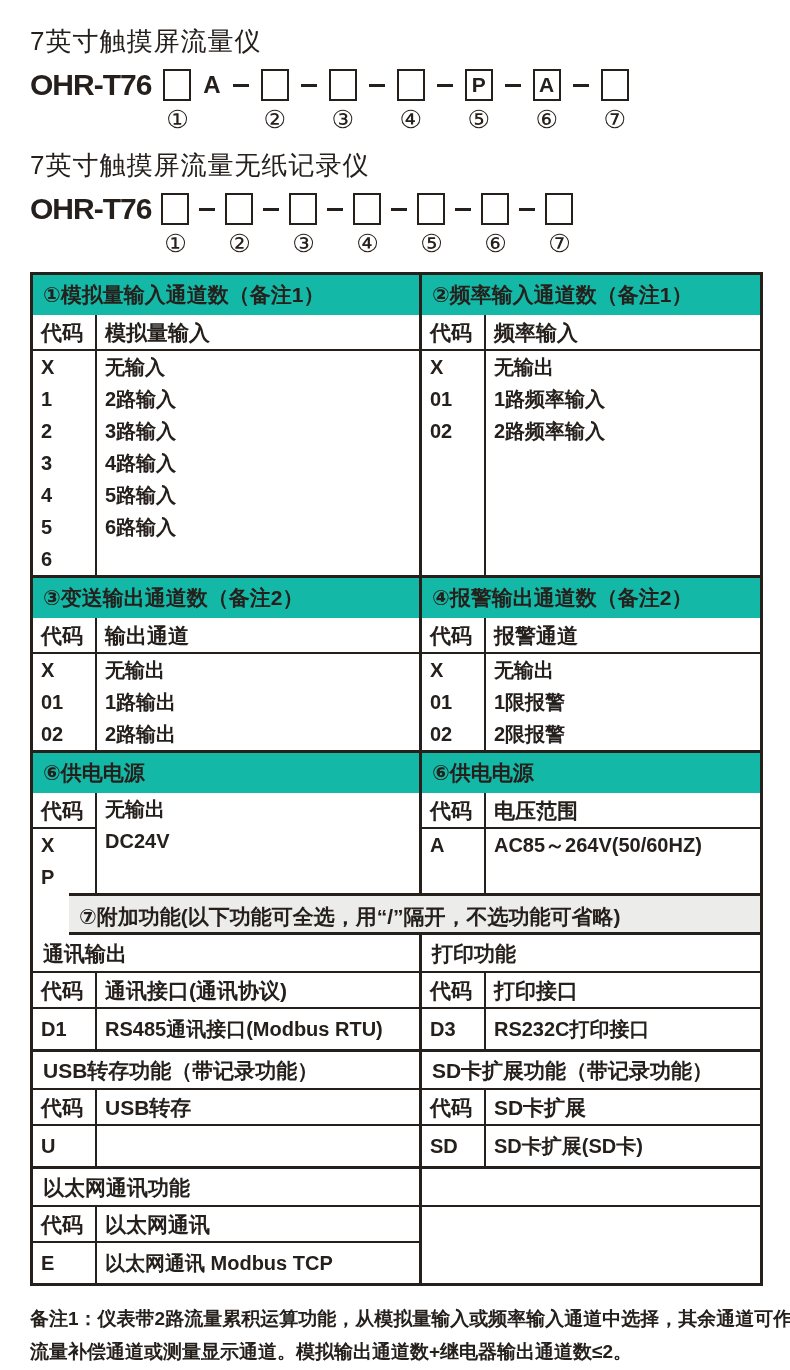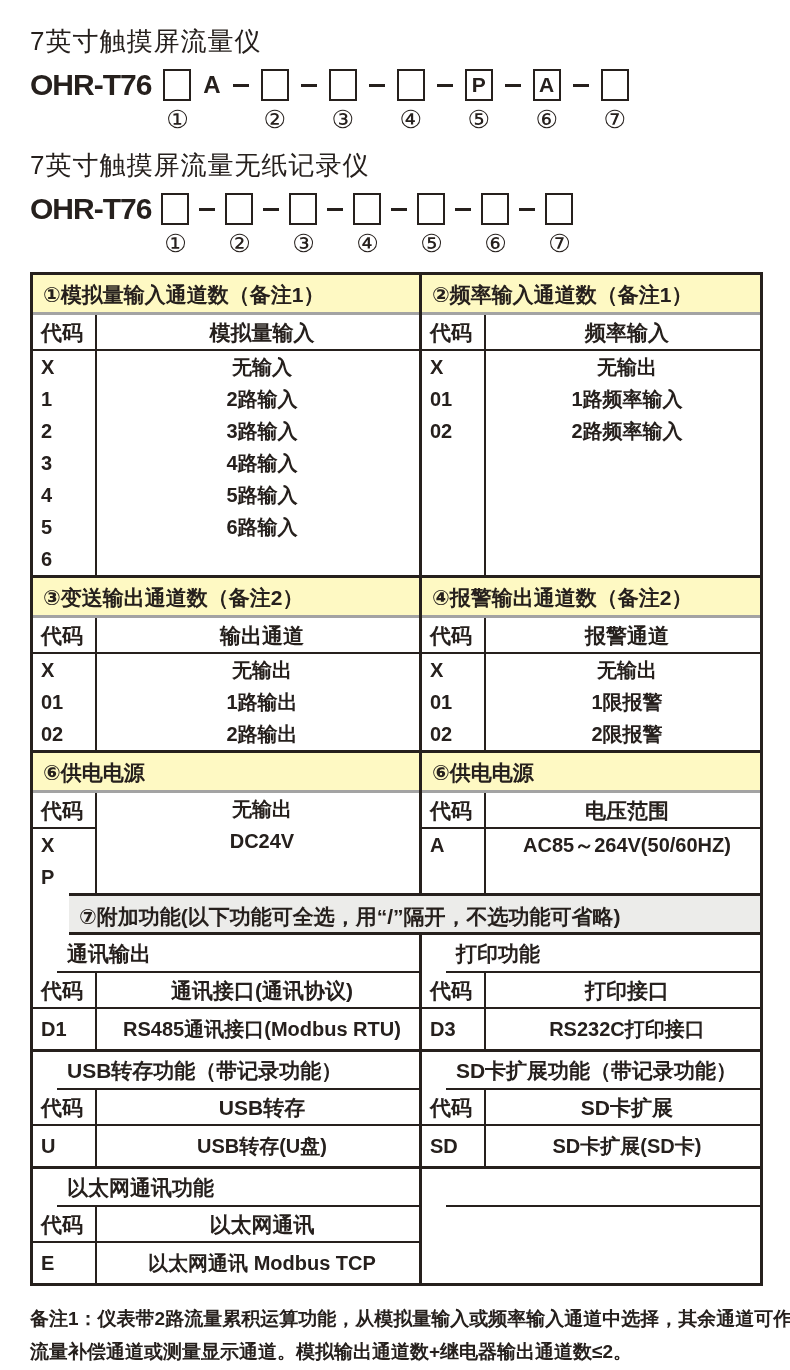--- a/index.html
+++ b/index.html
@@ -31,43 +31,43 @@
   .dash { width: 16px; height: 3px; background: #26201d; margin-top: 15px; }
 
   
   .spec-table { width: 733px; border: 3px solid #26201d; margin-top: 6px; }
   .sec { display: flex; align-items: stretch; }
   .sec + .sec, .sec7-hd, .sec7-block + .sec7-block { border-top: 3px solid #26201d; }
   .half { display: flex; flex-direction: column; }
   .half.left  { width: 53.5%; border-right: 3px solid #26201d; }
   .half.right { width: 46.5%; }
   .sec-header {
-    background: #fef9c3; font-weight: bold; font-size: 21px;
+    background: #14b8a6; font-weight: bold; font-size: 21px;
     height: 40px; line-height: 40px; padding-left: 10px;
-    border-bottom: 3px solid #a3a3a3; white-space: nowrap;
+    border-bottom: 3px solid #14b8a6; white-space: nowrap;
   }
   .subtable, .minitable { display: flex; flex: 1; }
   .code-col { width: 64px; border-right: 2px solid #26201d; display: flex; flex-direction: column; }
-  .desc-col { flex: 1; display: flex; flex-direction: column; text-align: center; }
+  .desc-col { flex: 1; display: flex; flex-direction: column; }
   .col-hdr {
     height: 36px; line-height: 36px; font-size: 21px; font-weight: bold;
     border-bottom: 2px solid #26201d; padding-left: 8px; white-space: nowrap;
   }
   .cell { height: 32px; line-height: 32px; font-size: 20px; font-weight: bold; padding-left: 8px; white-space: nowrap; }
 
   
   .sec7-hd {
     background: #ececea; font-weight: bold; font-size: 21px;
     height: 42px; line-height: 42px; padding-left: 10px;
     border-bottom: 3px solid #26201d; white-space: nowrap; margin-left: 36px;
   }
   .sec7-block { display: flex; align-items: stretch; }
   .subhdr {
     height: 38px; line-height: 38px; font-size: 21px; font-weight: bold;
-    padding-left: 10px; border-bottom: 2px solid #26201d; white-space: nowrap; margin-left: 24px;
+    padding-left: 10px; border-bottom: 2px solid #26201d; white-space: nowrap;
   }
   .sec7-block .cell { height: 40px; line-height: 40px; }
   .minitable.blank { flex: 1; }
 
   
   .footnote { margin-top: 16px; width: 745px; }
   .footnote div { font-size: 19px; font-weight: bold; line-height: 1.75; white-space: nowrap; }
 </style>
 </head>
 <body>
@@ -300,21 +300,20 @@
   <div class="sec7-block">
     <div class="half left">
       <div class="subhdr">USB转存功能（带记录功能）</div>
       <div class="minitable">
         <div class="code-col">
           <div class="col-hdr">代码</div>
           <div class="cell">U</div>
         </div>
         <div class="desc-col">
           <div class="col-hdr">USB转存</div>
-          <div class="cell">USB转存(U盘)</div>
         </div>
       </div>
     </div>
     <div class="half right">
       <div class="subhdr">SD卡扩展功能（带记录功能）</div>
       <div class="minitable">
         <div class="code-col">
           <div class="col-hdr">代码</div>
           <div class="cell">SD</div>
         </div>

